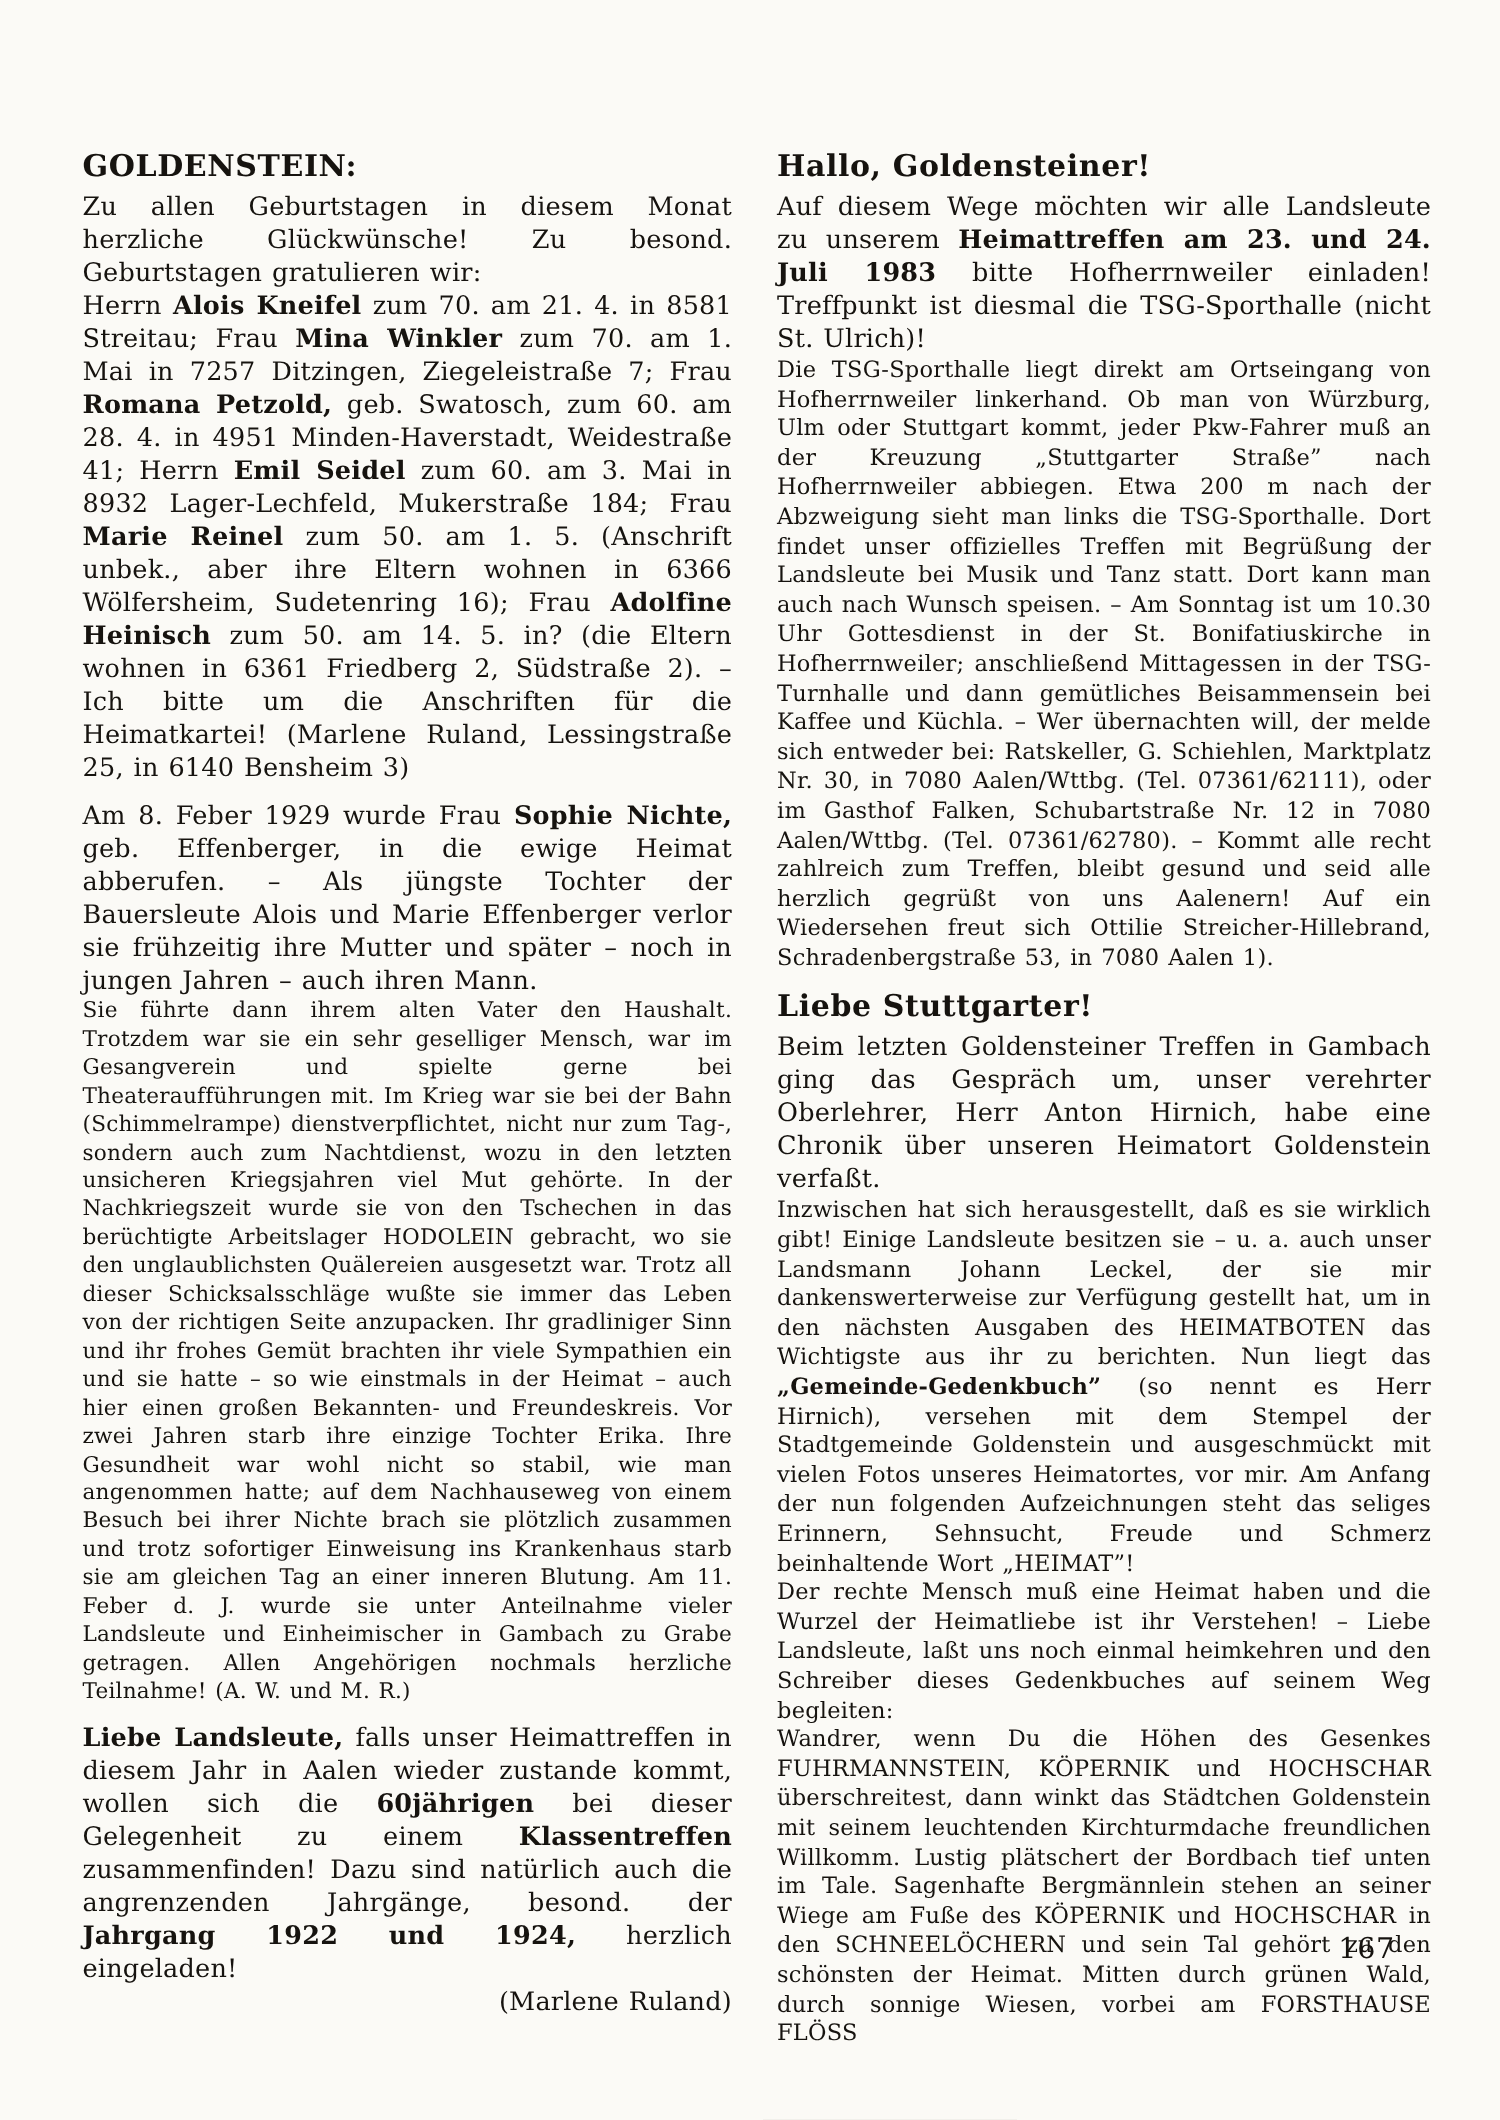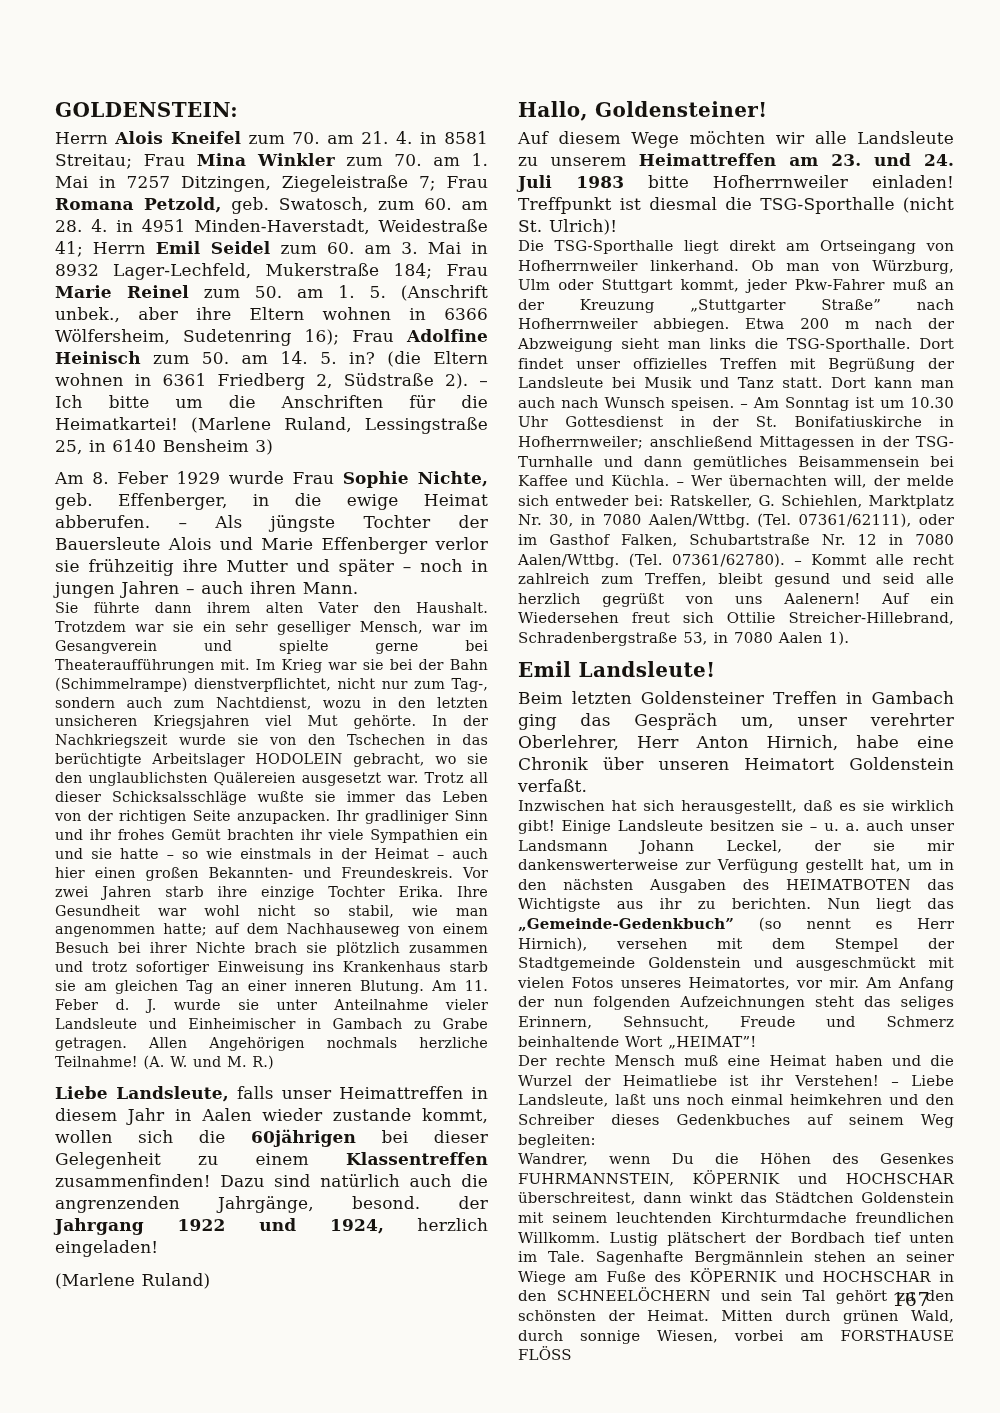--- a/index.html
+++ b/index.html
@@ -54,31 +54,32 @@
     letter-spacing: 0.5px;
   }
 </style>
 </head>
 <body>
 
 <div class="page">
   <div class="columns">
     <div class="col col-left" id="col-left">
         <h2 class="heading">GOLDENSTEIN:</h2>
+        <p class="para lg"><span>Zu allen Geburtstagen in diesem Monat herzliche Glückwünsche! Zu besond. Geburtstagen gratulieren wir:</span></p>
         <p class="para lg"><span>Herrn </span><b>Alois Kneifel</b><span> zum 70. am 21. 4. in 8581 Streitau; Frau </span><b>Mina Winkler</b><span> zum 70. am 1. Mai in 7257 Ditzingen, Ziegeleistraße 7; Frau </span><b>Romana Petzold,</b><span> geb. Swatosch, zum 60. am 28. 4. in 4951 Minden-Haverstadt, Weidestraße 41; Herrn </span><b>Emil Seidel</b><span> zum 60. am 3. Mai in 8932 Lager-Lechfeld, Mukerstraße 184; Frau </span><b>Marie Reinel</b><span> zum 50. am 1. 5. (Anschrift unbek., aber ihre Eltern wohnen in 6366 Wölfersheim, Sudetenring 16); Frau </span><b>Adolfine Heinisch</b><span> zum 50. am 14. 5. in? (die Eltern wohnen in 6361 Friedberg 2, Südstraße 2). – Ich bitte um die Anschriften für die Heimatkartei! (Marlene Ruland, Lessingstraße 25, in 6140 Bensheim 3)</span></p>
         <p class="para lg gap"><span>Am 8. Feber 1929 wurde Frau </span><b>Sophie Nichte,</b><span> geb. Effenberger, in die ewige Heimat abberufen. – Als jüngste Tochter der Bauersleute Alois und Marie Effenberger verlor sie frühzeitig ihre Mutter und später – noch in jungen Jahren – auch ihren Mann.</span></p>
         <p class="para sm"><span>Sie führte dann ihrem alten Vater den Haushalt. Trotzdem war sie ein sehr geselliger Mensch, war im Gesangverein und spielte gerne bei Theateraufführungen mit. Im Krieg war sie bei der Bahn (Schimmelrampe) dienstverpflichtet, nicht nur zum Tag-, sondern auch zum Nachtdienst, wozu in den letzten unsicheren Kriegsjahren viel Mut gehörte. In der Nachkriegszeit wurde sie von den Tschechen in das berüchtigte Arbeitslager HODOLEIN gebracht, wo sie den unglaublichsten Quälereien ausgesetzt war. Trotz all dieser Schicksalsschläge wußte sie immer das Leben von der richtigen Seite anzupacken. Ihr gradliniger Sinn und ihr frohes Gemüt brachten ihr viele Sympathien ein und sie hatte – so wie einstmals in der Heimat – auch hier einen großen Bekannten- und Freundeskreis. Vor zwei Jahren starb ihre einzige Tochter Erika. Ihre Gesundheit war wohl nicht so stabil, wie man angenommen hatte; auf dem Nachhauseweg von einem Besuch bei ihrer Nichte brach sie plötzlich zusammen und trotz sofortiger Einweisung ins Krankenhaus starb sie am gleichen Tag an einer inneren Blutung. Am 11. Feber d. J. wurde sie unter Anteilnahme vieler Landsleute und Einheimischer in Gambach zu Grabe getragen. Allen Angehörigen nochmals herzliche Teilnahme! (A. W. und M. R.)</span></p>
         <p class="para lg gap"><b>Liebe Landsleute,</b><span> falls unser Heimattreffen in diesem Jahr in Aalen wieder zustande kommt, wollen sich die </span><b>60jährigen</b><span> bei dieser Gelegenheit zu einem </span><b>Klassentreffen</b><span> zusammenfinden! Dazu sind natürlich auch die angrenzenden Jahrgänge, besond. der </span><b>Jahrgang 1922 und 1924,</b><span> herzlich eingeladen!</span></p>
-        <p class="para lg" style="text-align: left; margin-top: 11px;"><span>(Marlene Ruland)</span></p>
+        <p class="para lg" style="text-align: right;"><span>(Marlene Ruland)</span></p>
       </div>
     <div class="col col-right" id="col-right">
         <h2 class="heading">Hallo, Goldensteiner!</h2>
         <p class="para lg"><span>Auf diesem Wege möchten wir alle Landsleute zu unserem </span><b>Heimattreffen am 23. und 24. Juli 1983</b><span> bitte Hofherrnweiler einladen! Treffpunkt ist diesmal die TSG-Sporthalle (nicht St. Ulrich)!</span></p>
         <p class="para md"><span>Die TSG-Sporthalle liegt direkt am Ortseingang von Hofherrnweiler linkerhand. Ob man von Würzburg, Ulm oder Stuttgart kommt, jeder Pkw-Fahrer muß an der Kreuzung „Stuttgarter Straße” nach Hofherrnweiler abbiegen. Etwa 200 m nach der Abzweigung sieht man links die TSG-Sporthalle. Dort findet unser offizielles Treffen mit Begrüßung der Landsleute bei Musik und Tanz statt. Dort kann man auch nach Wunsch speisen. – Am Sonntag ist um 10.30 Uhr Gottesdienst in der St. Bonifatiuskirche in Hofherrnweiler; anschließend Mittagessen in der TSG-Turnhalle und dann gemütliches Beisammensein bei Kaffee und Küchla. – Wer übernachten will, der melde sich entweder bei: Ratskeller, G. Schiehlen, Marktplatz Nr. 30, in 7080 Aalen/Wttbg. (Tel. 07361/62111), oder im Gasthof Falken, Schubartstraße Nr. 12 in 7080 Aalen/Wttbg. (Tel. 07361/62780). – Kommt alle recht zahlreich zum Treffen, bleibt gesund und seid alle herzlich gegrüßt von uns Aalenern! Auf ein Wiedersehen freut sich Ottilie Streicher-Hillebrand, Schradenbergstraße 53, in 7080 Aalen 1).</span></p>
-        <h2 class="heading gap">Emil Landsleute!</h2>
+        <h2 class="heading gap">Liebe Stuttgarter!</h2>
         <p class="para lg"><span>Beim letzten Goldensteiner Treffen in Gambach ging das Gespräch um, unser verehrter Oberlehrer, Herr Anton Hirnich, habe eine Chronik über unseren Heimatort Goldenstein verfaßt.</span></p>
         <p class="para md"><span>Inzwischen hat sich herausgestellt, daß es sie wirklich gibt! Einige Landsleute besitzen sie – u. a. auch unser Landsmann Johann Leckel, der sie mir dankenswerterweise zur Verfügung gestellt hat, um in den nächsten Ausgaben des HEIMATBOTEN das Wichtigste aus ihr zu berichten. Nun liegt das </span><b>„Gemeinde-Gedenkbuch”</b><span> (so nennt es Herr Hirnich), versehen mit dem Stempel der Stadtgemeinde Goldenstein und ausgeschmückt mit vielen Fotos unseres Heimatortes, vor mir. Am Anfang der nun folgenden Aufzeichnungen steht das seliges Erinnern, Sehnsucht, Freude und Schmerz beinhaltende Wort „HEIMAT”!</span></p>
         <p class="para md"><span>Der rechte Mensch muß eine Heimat haben und die Wurzel der Heimatliebe ist ihr Verstehen! – Liebe Landsleute, laßt uns noch einmal heimkehren und den Schreiber dieses Gedenkbuches auf seinem Weg begleiten:</span></p>
         <p class="para md"><span>Wandrer, wenn Du die Höhen des Gesenkes FUHRMANNSTEIN, KÖPERNIK und HOCHSCHAR überschreitest, dann winkt das Städtchen Goldenstein mit seinem leuchtenden Kirchturmdache freundlichen Willkomm. Lustig plätschert der Bordbach tief unten im Tale. Sagenhafte Bergmännlein stehen an seiner Wiege am Fuße des KÖPERNIK und HOCHSCHAR in den SCHNEELÖCHERN und sein Tal gehört zu den schönsten der Heimat. Mitten durch grünen Wald, durch sonnige Wiesen, vorbei am FORSTHAUSE FLÖSS</span></p>
       </div>
   </div>
   <div class="page-number">167</div>
 </div>
 
 </body></html>

